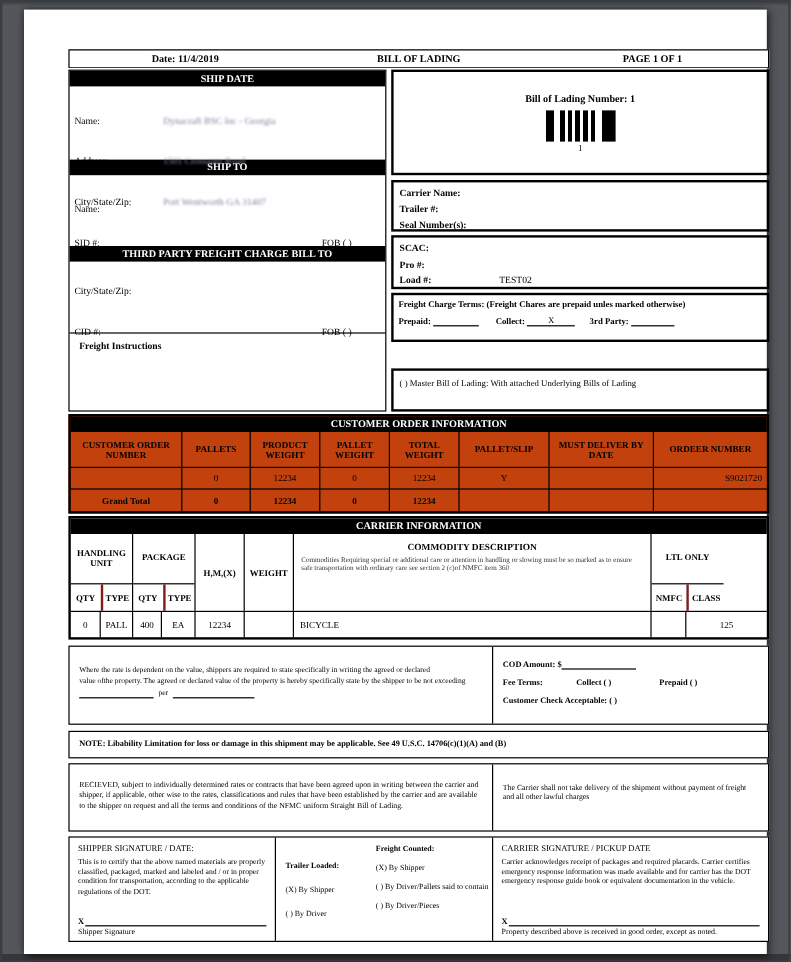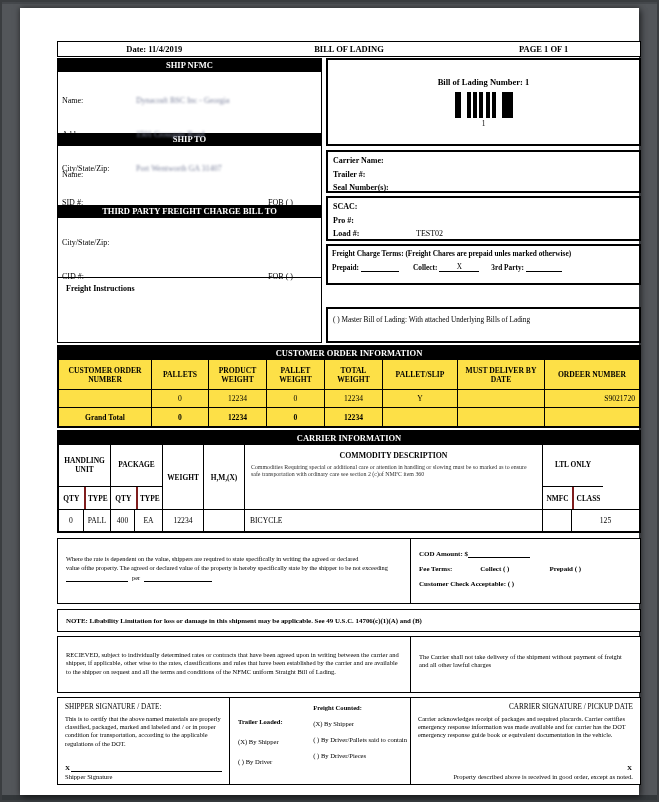--- a/index.html
+++ b/index.html
@@ -36,21 +36,21 @@
   .scacbox{margin-top:3px;height:45px;padding-top:2px;}
   .loadval{position:absolute;left:88px;top:0;font-weight:normal;}
   .termsbox{margin-top:3px;height:41px;padding:3px 0 0 4px;}
   .termstitle{font-size:7.3px;font-weight:bold;}
   .termsline{font-size:7.3px;font-weight:bold;margin-top:4px;display:flex;align-items:flex-end;}
   .ul{display:inline-block;border-bottom:1px solid #000;height:8px;}
   .ulx{display:inline-block;border-bottom:1px solid #000;text-align:center;font-weight:normal;line-height:9px;height:9px;}
   .masterbox{margin-top:22px;flex:1;font-size:7.3px;padding:6px 0 0 5px;}
 
   
-  .cotable{margin-top:2px;background:#fde047;}
+  .cotable{margin-top:2px;background:#c2410c;}
   .corow{display:flex;}
   .cocell{box-sizing:border-box;border-right:1px solid #000;display:flex;align-items:center;justify-content:center;text-align:center;}
   .cocell:last-child{border-right:none;}
   .cohead .cocell{font-weight:bold;font-size:7.6px;line-height:9px;border-bottom:1px solid #000;height:30px;}
   .codata .cocell{font-size:7.6px;height:18px;border-bottom:1px solid #000;}
   .cototal .cocell{font-size:7.6px;font-weight:bold;height:18px;}
   .w0{width:93px}.w1{width:57px}.w2{width:58px}.w3{width:58px}.w4{width:58px}.w5{width:75px}.w6{width:87px}.w7{flex:1}
   .ralign{justify-content:flex-end !important;padding-right:4px;}
 
   
@@ -83,21 +83,21 @@
   .notebox{margin-top:5px;height:23px;display:flex;align-items:center;padding-left:8px;font-size:6.9px;font-weight:bold;background:#fff;box-sizing:border-box;}
 
   
   .recrow{margin-top:4px;display:flex;height:57px;background:#fff;}
   .recleft{width:353px;box-sizing:border-box;border-right:1.5px solid #000;padding:14px 10px 0 8px;font-size:6.5px;line-height:8.4px;}
   .recright{flex:1;padding:16px 10px 0 8px;font-size:6.5px;line-height:8.4px;}
 
   
   .sigrow{margin-top:4px;display:flex;height:88px;background:#fff;}
   .sigcol{box-sizing:border-box;border-right:1.5px solid #000;padding:5px 7px 4px 7px;display:flex;flex-direction:column;}
-  .sigcol:last-child{border-right:none;align-items:flex-end;}
+  .sigcol:last-child{border-right:none;}
   .sc0{width:172px}.sc1{width:181px;flex-direction:row !important;padding:0 !important;}.sc2{flex:1}
   .sigtitle{font-weight:normal;font-size:7.2px;margin-bottom:4px;}
   .sigbody{font-size:6.4px;line-height:8.2px;flex:1;}
   .xline{display:flex;align-items:flex-end;font-weight:bold;font-size:7px;margin-top:2px;}
   .xline .ul{flex:1;margin-left:1px;}
   .sigcap{font-size:6.6px;margin-top:1px;}
   .trailercol{width:44%;padding:20px 0 0 8px;box-sizing:border-box;}
   .freightcol{width:56%;padding:6px 0 0 4px;box-sizing:border-box;}
   .sigitem{font-size:6.6px;margin-top:9px;}
   .sigsub{font-size:6.6px;font-weight:bold;}
@@ -111,21 +111,21 @@
 
   <div class="hdr">
     <div>Date: 11/4/2019</div>
     <div>BILL OF LADING</div>
     <div>PAGE 1 OF 1</div>
   </div>
 
   <div class="top">
 
     <div class="leftcol">
-      <div class="bar">SHIP NFMC</div>
+      <div class="bar">SHIP DATE</div>
       <div class="fieldsA">
         <div class="frow">
           <span>Name:</span>
           <span class="fval">Dynacraft BSC Inc - Georgia</span>
         </div>
         <div class="frow">
           <span>Address:</span>
           <span class="fval">1501 Crossgate Road</span>
         </div>
         <div class="frow">
@@ -246,22 +246,22 @@
       </div>
       <div class="cicol cg23">
         <div class="subsplit">
           <div class="subtop">PACKAGE</div>
           <div class="subbot">
             <div>QTY</div>
             <div>TYPE</div>
           </div>
         </div>
       </div>
+      <div class="cicol cw5 cfull">H,M,(X)</div>
       <div class="cicol cw4 cfull">WEIGHT</div>
-      <div class="cicol cw5 cfull">H,M,(X)</div>
       <div class="cicol cw6 commod">
         <div class="commodtitle">COMMODITY DESCRIPTION</div>
         <div class="commodnote">Commodities Requiring special or additional care or attention in handling or slowing must be so marked as to ensure safe transportation with ordinary care see section 2 (c)of NMFC item 360</div>
       </div>
       <div class="cicol cg78">
         <div class="subsplit">
           <div class="subtop">LTL ONLY</div>
           <div class="subbot">
             <div>NMFC</div>
             <div>CLASS</div>

